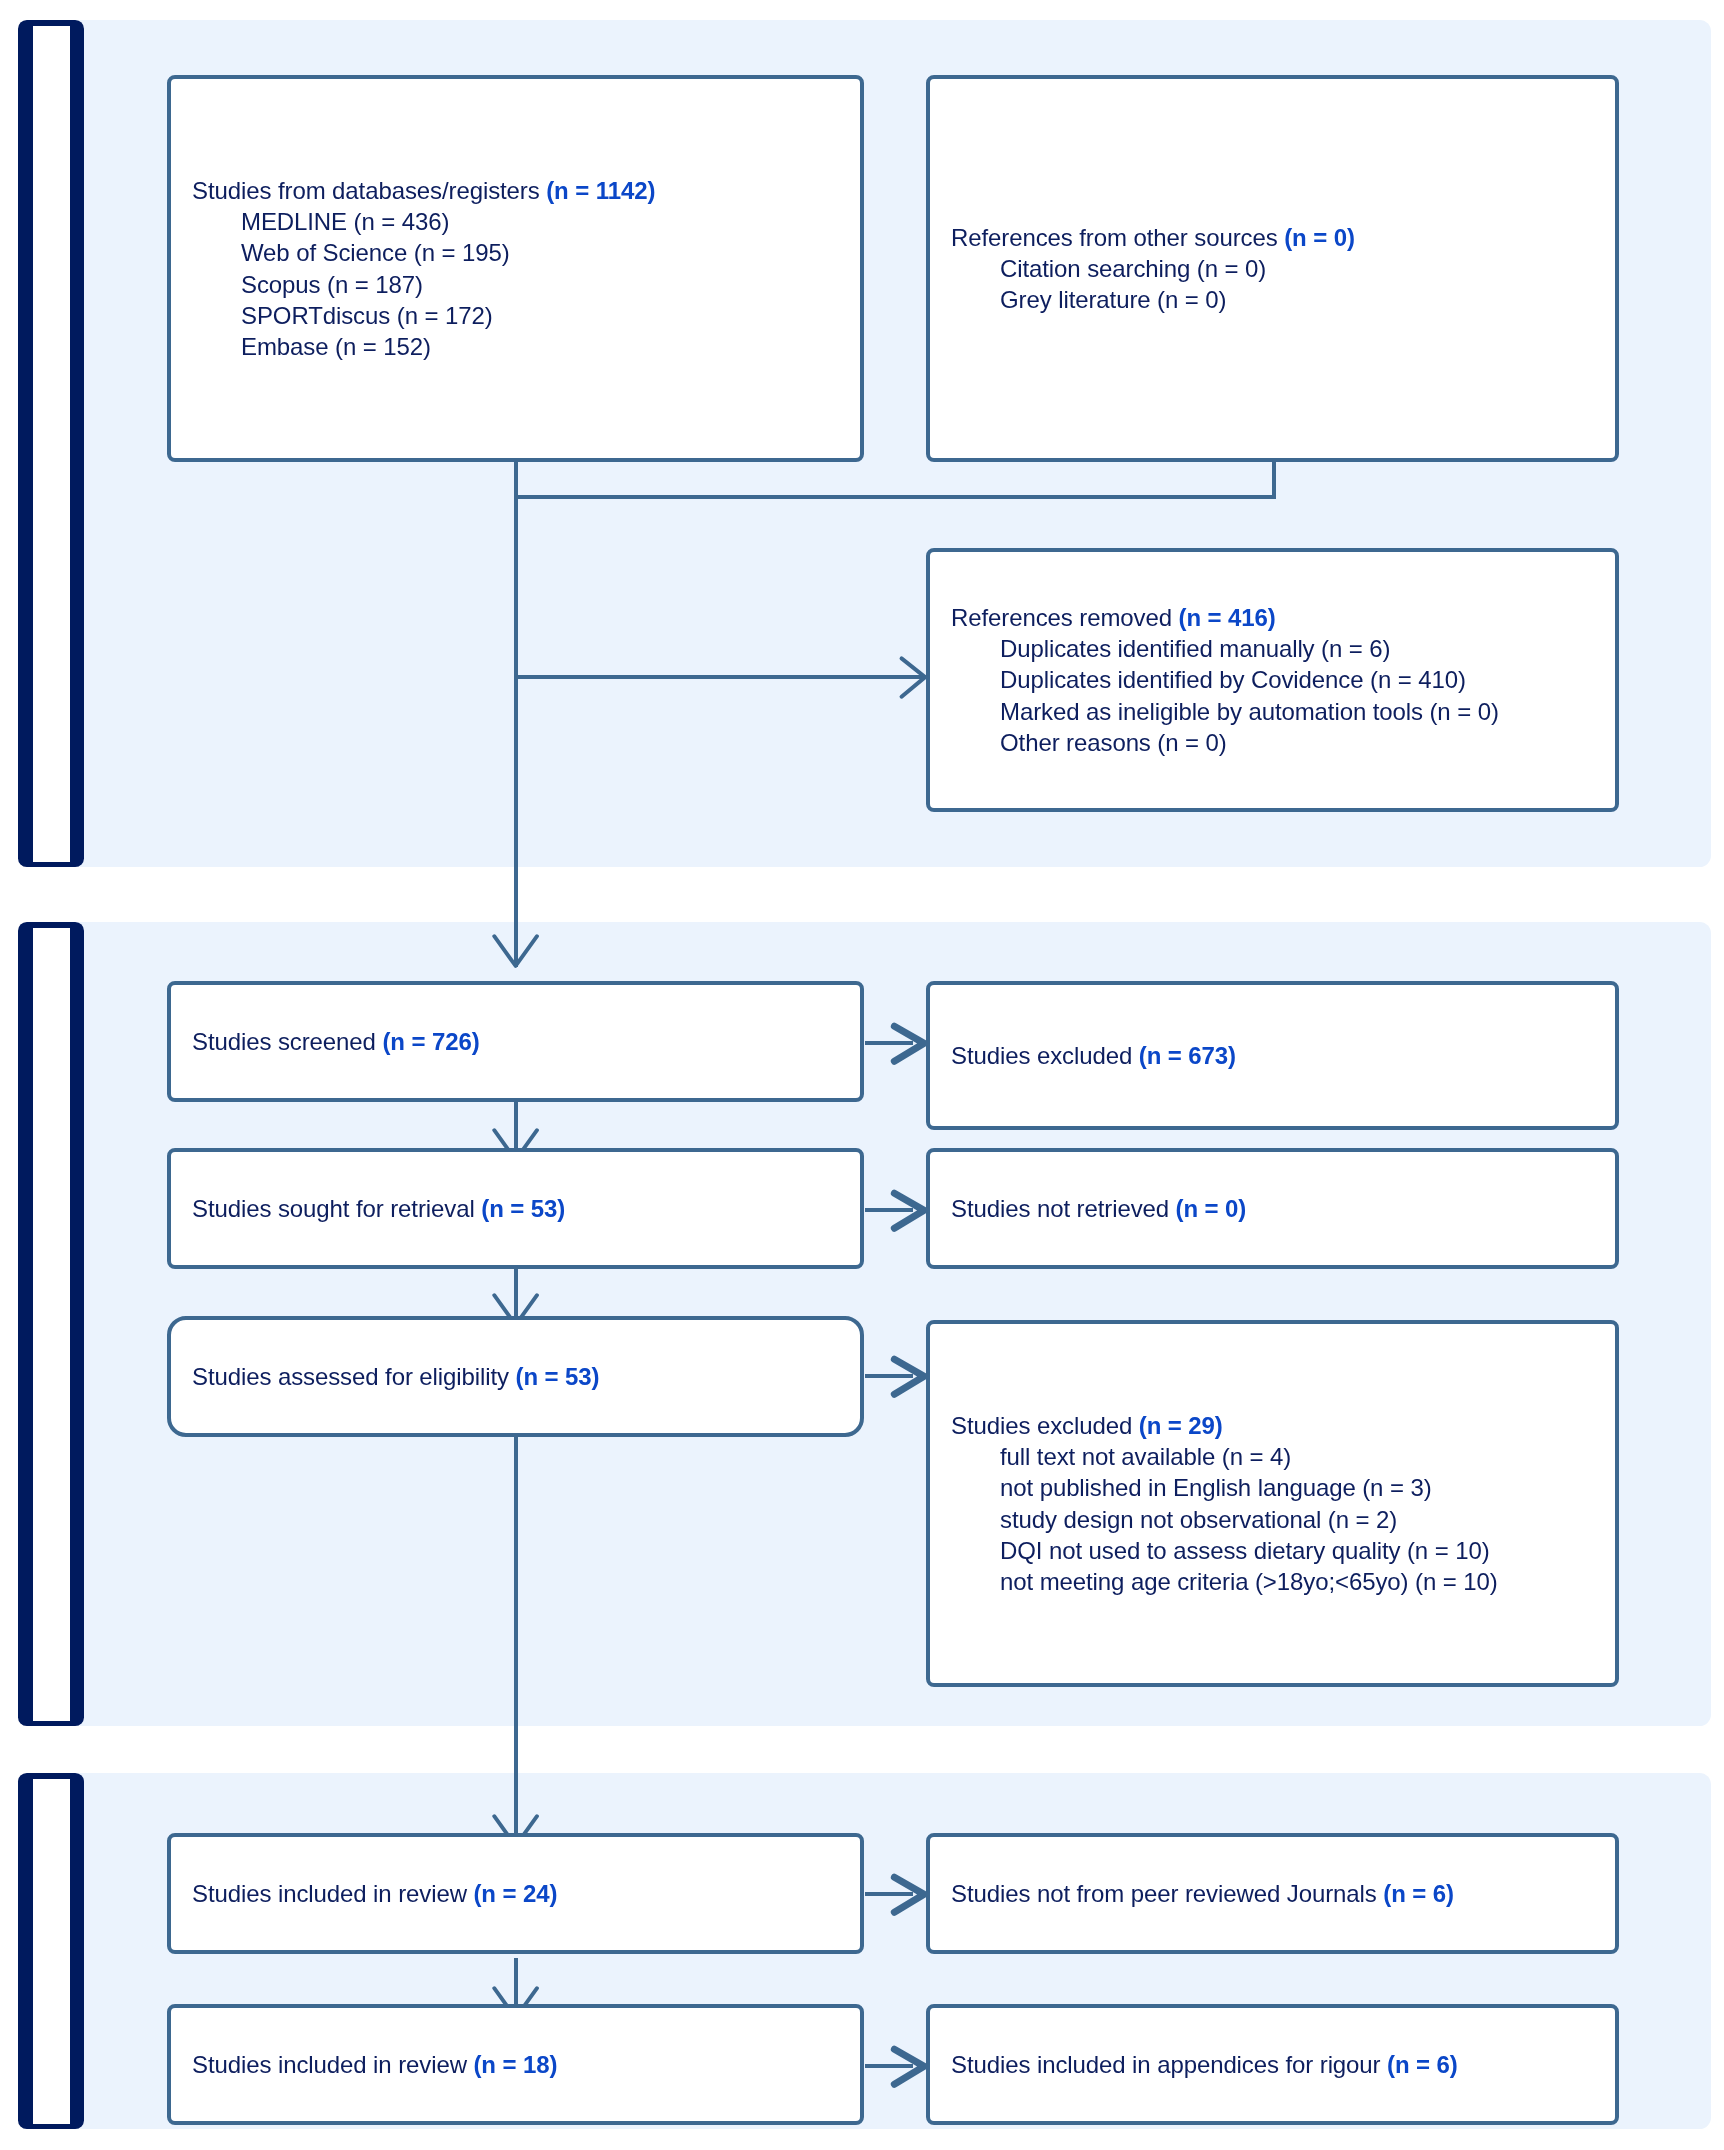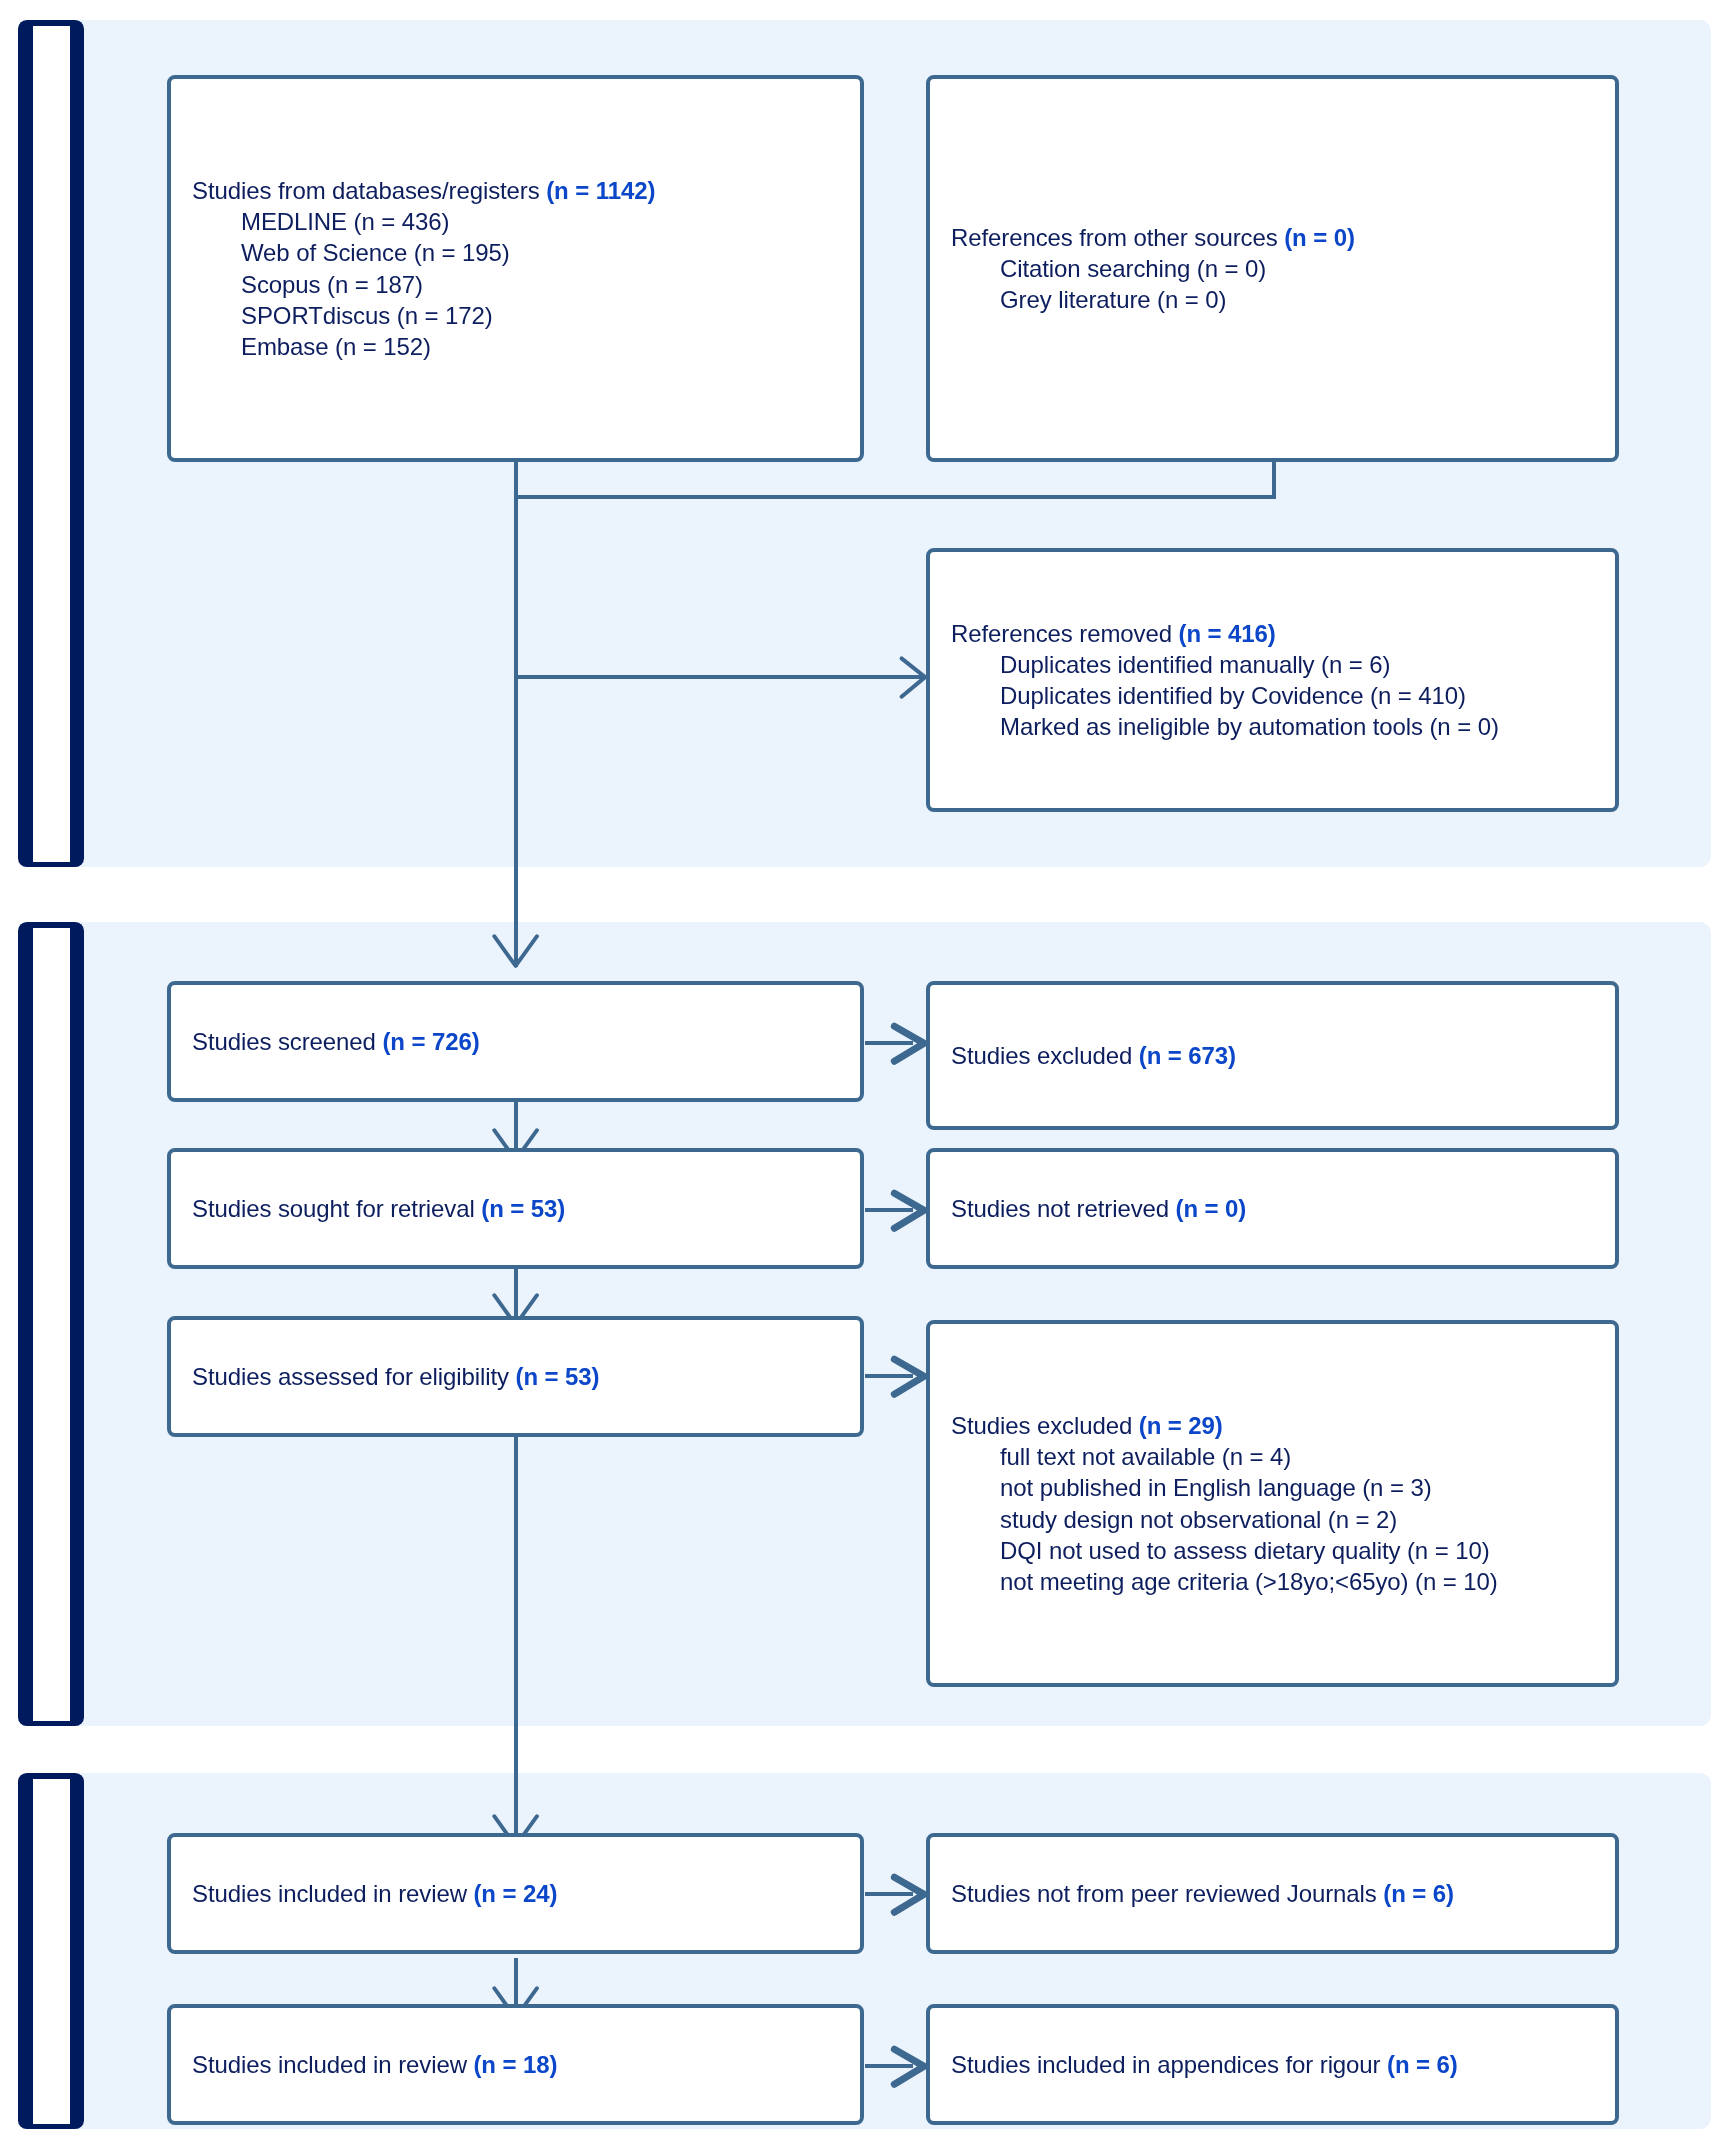--- a/index.html
+++ b/index.html
@@ -149,20 +149,21 @@
   </div>
 
   <div class="box" style="left:926px;top:548px;width:693px;height:264px;">
     <div class="txt">
       <span class="hdr">
         <span>References removed </span><span class="b">(n = 416)</span>
       </span>
       <span class="sub">Duplicates identified manually (n = 6)</span>
       <span class="sub">Duplicates identified by Covidence (n = 410)</span>
       <span class="sub">Marked as ineligible by automation tools (n = 0)</span>
+      <span class="sub">Other reasons (n = 0)</span>
     </div>
   </div>
 
   <div class="box center" style="left:167px;top:981px;width:697px;height:121px;">
     <div class="txt">
       <span class="hdr">
         <span>Studies screened </span><span class="b">(n = 726)</span>
       </span>
     </div>
   </div>
@@ -184,21 +185,21 @@
   </div>
 
   <div class="box center" style="left:926px;top:1148px;width:693px;height:121px;">
     <div class="txt">
       <span class="hdr">
         <span>Studies not retrieved </span><span class="b">(n = 0)</span>
       </span>
     </div>
   </div>
 
-  <div class="box center" style="left:167px;top:1316px;width:697px;height:121px;">
+  <div class="box center" style="left:167px;top:1316px;width:697px;height:121px;border-radius:19px;">
     <div class="txt">
       <span class="hdr">
         <span>Studies assessed for eligibility </span><span class="b">(n = 53)</span>
       </span>
     </div>
   </div>
 
   <div class="box" style="left:926px;top:1320px;width:693px;height:367px;">
     <div class="txt">
       <span class="hdr">

